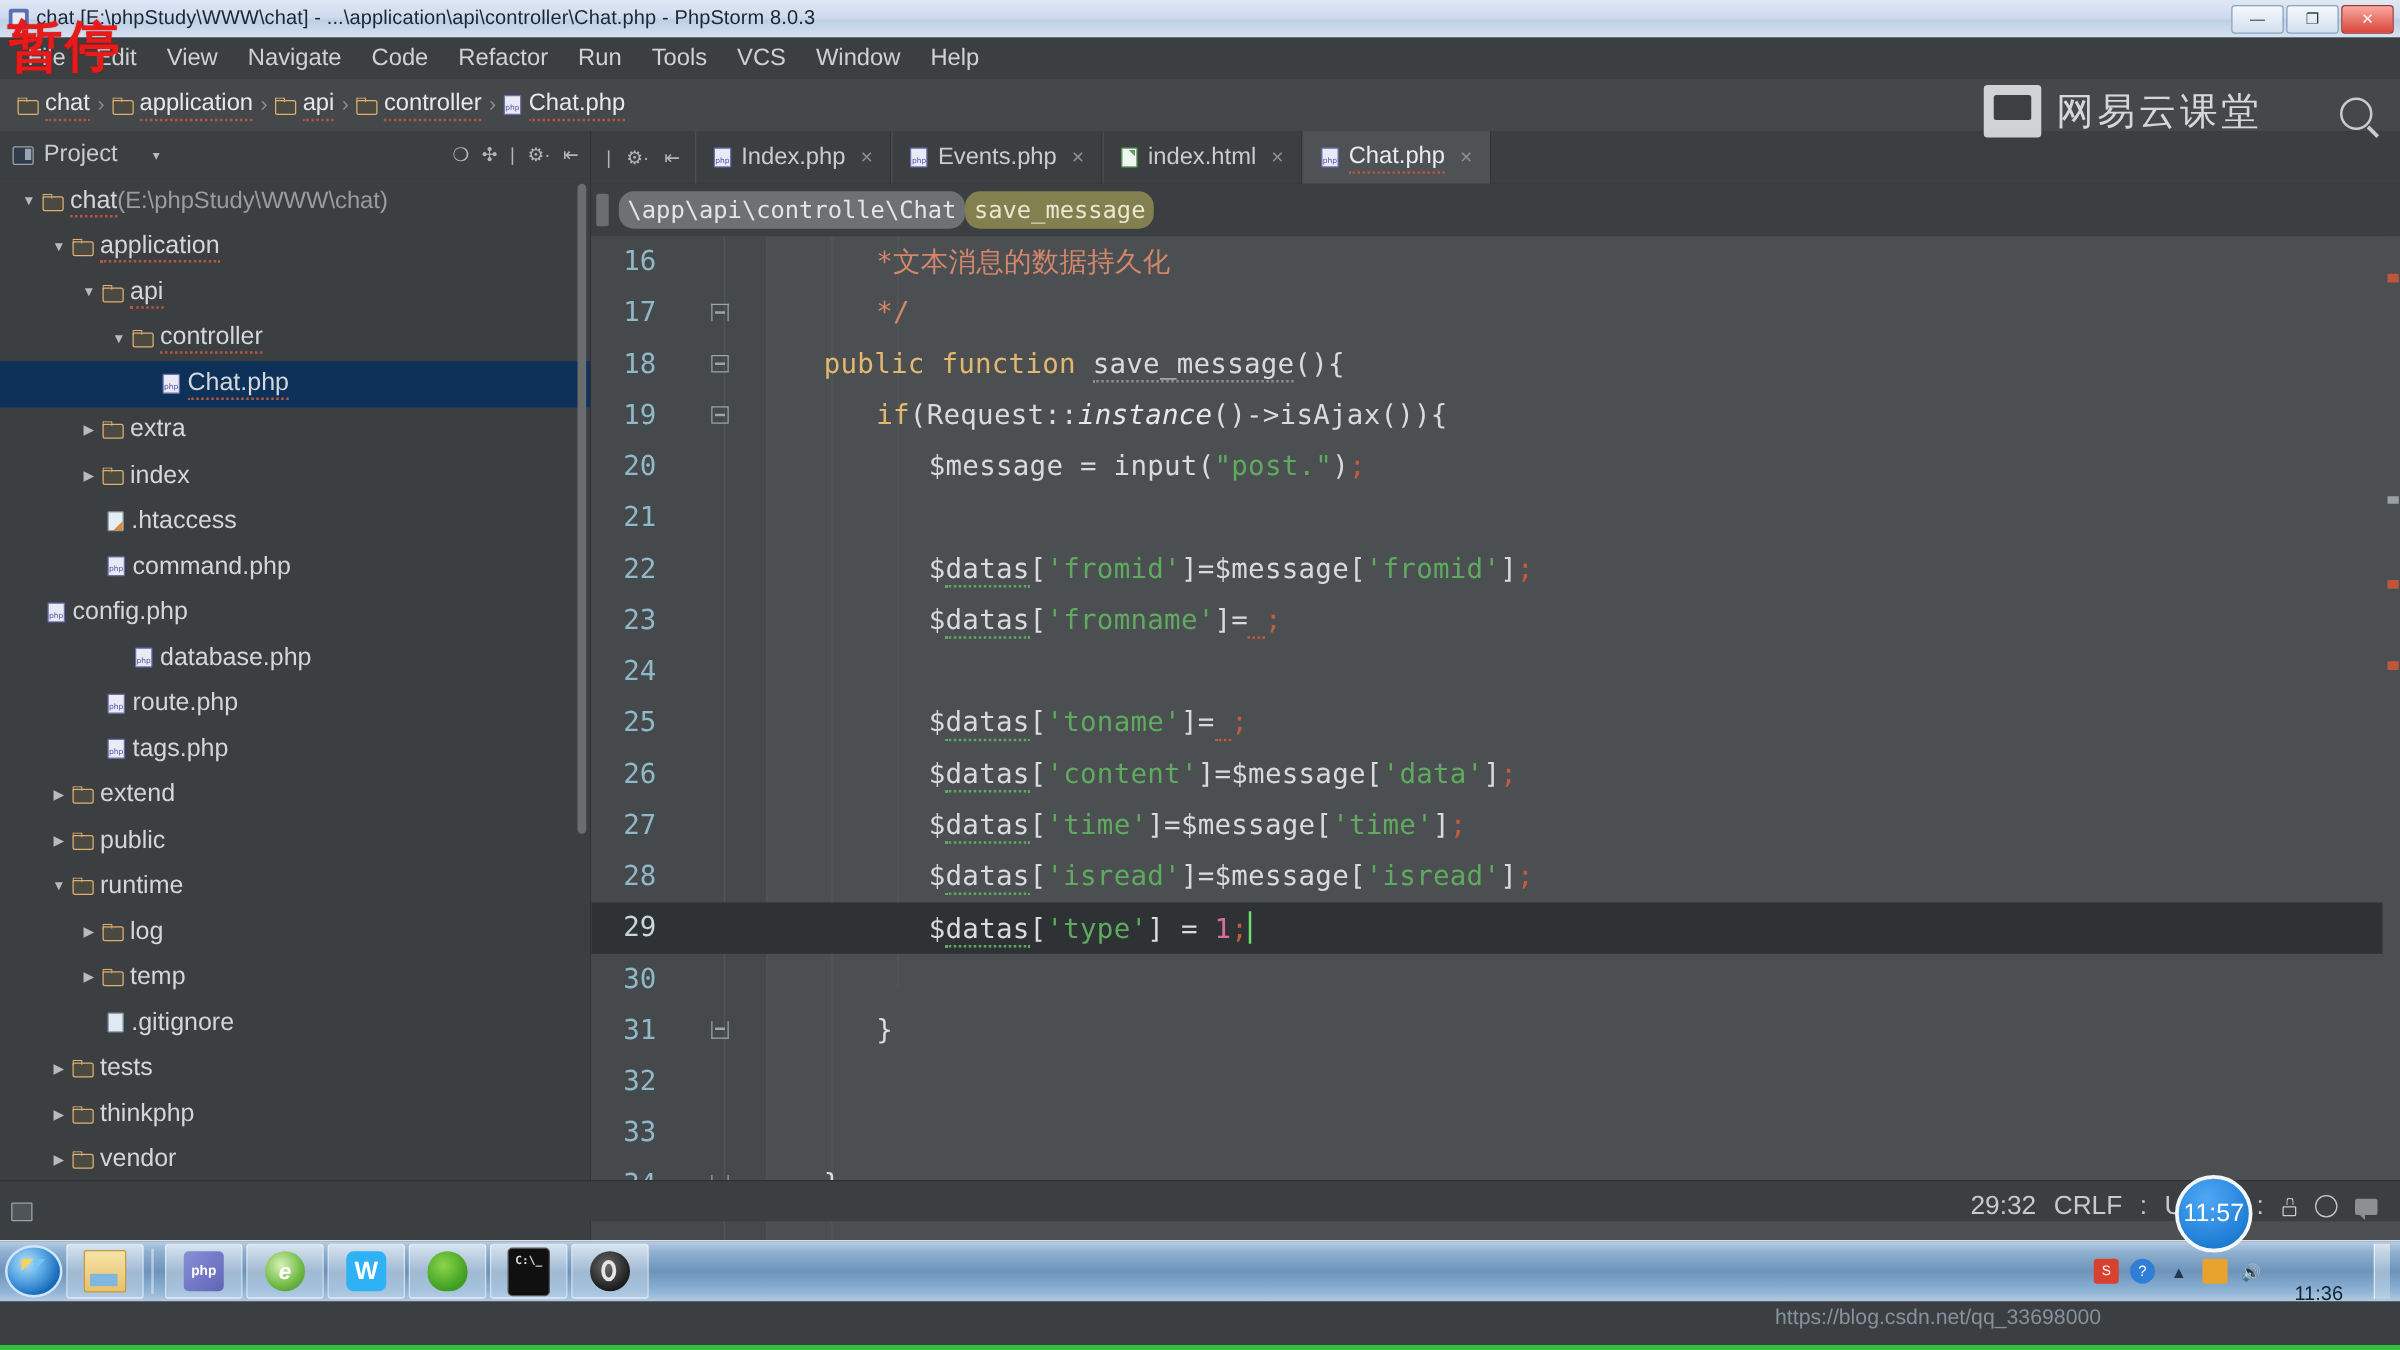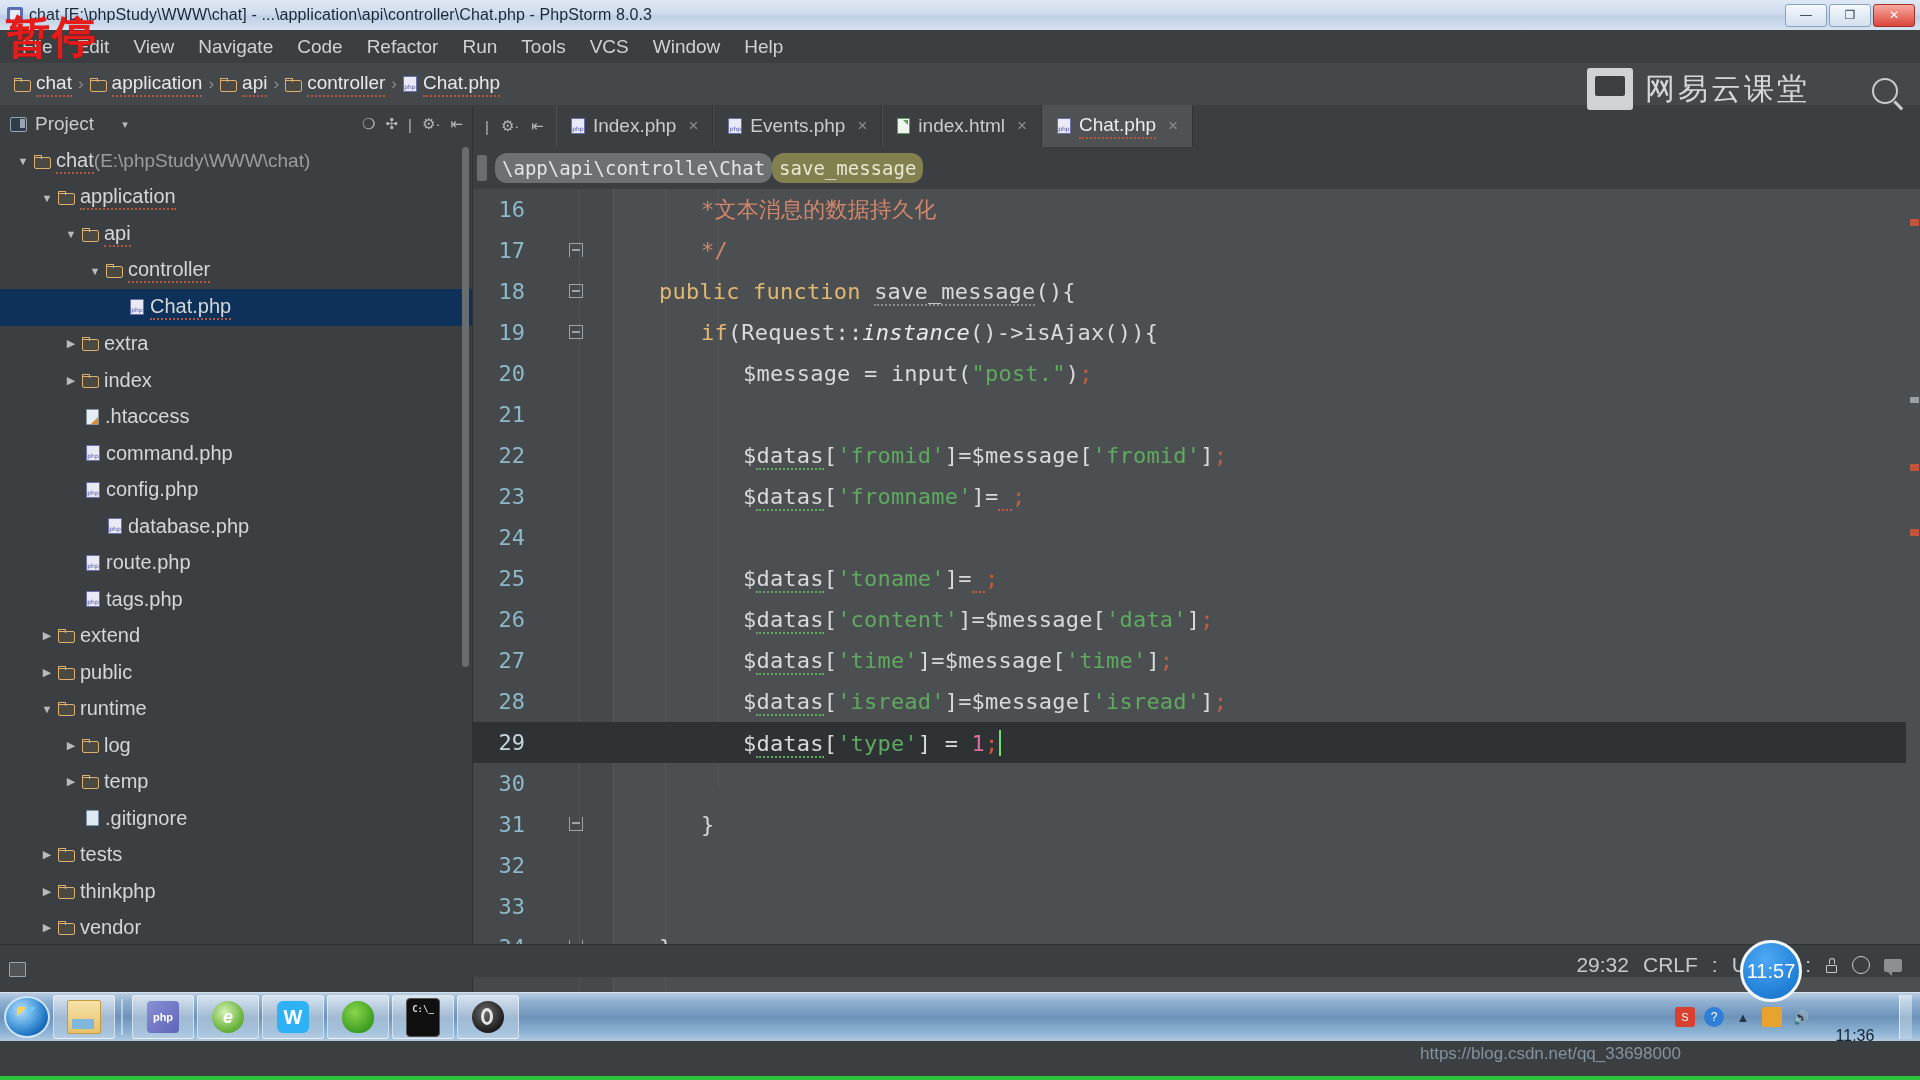--- a/index.html
+++ b/index.html
@@ -393,21 +393,21 @@
     <span class="htaccessfile"></span>
     <span class="tlabel">.htaccess</span>
   </div>
 
   <div class="trow" style="padding-left:86px">
     <span class="phpfile"></span>
     <span class="tlabel">command.php</span>
   </div>
 
 
-  <div class="trow" style="padding-left:86px">
+  <div class="trow" style="padding-left:38px">
     <span class="phpfile"></span>
     <span class="tlabel">config.php</span>
   </div>
 
   <div class="trow" style="padding-left:108px">
     <span class="phpfile"></span>
     <span class="tlabel">database.php</span>
   </div>
 
   <div class="trow" style="padding-left:86px">

